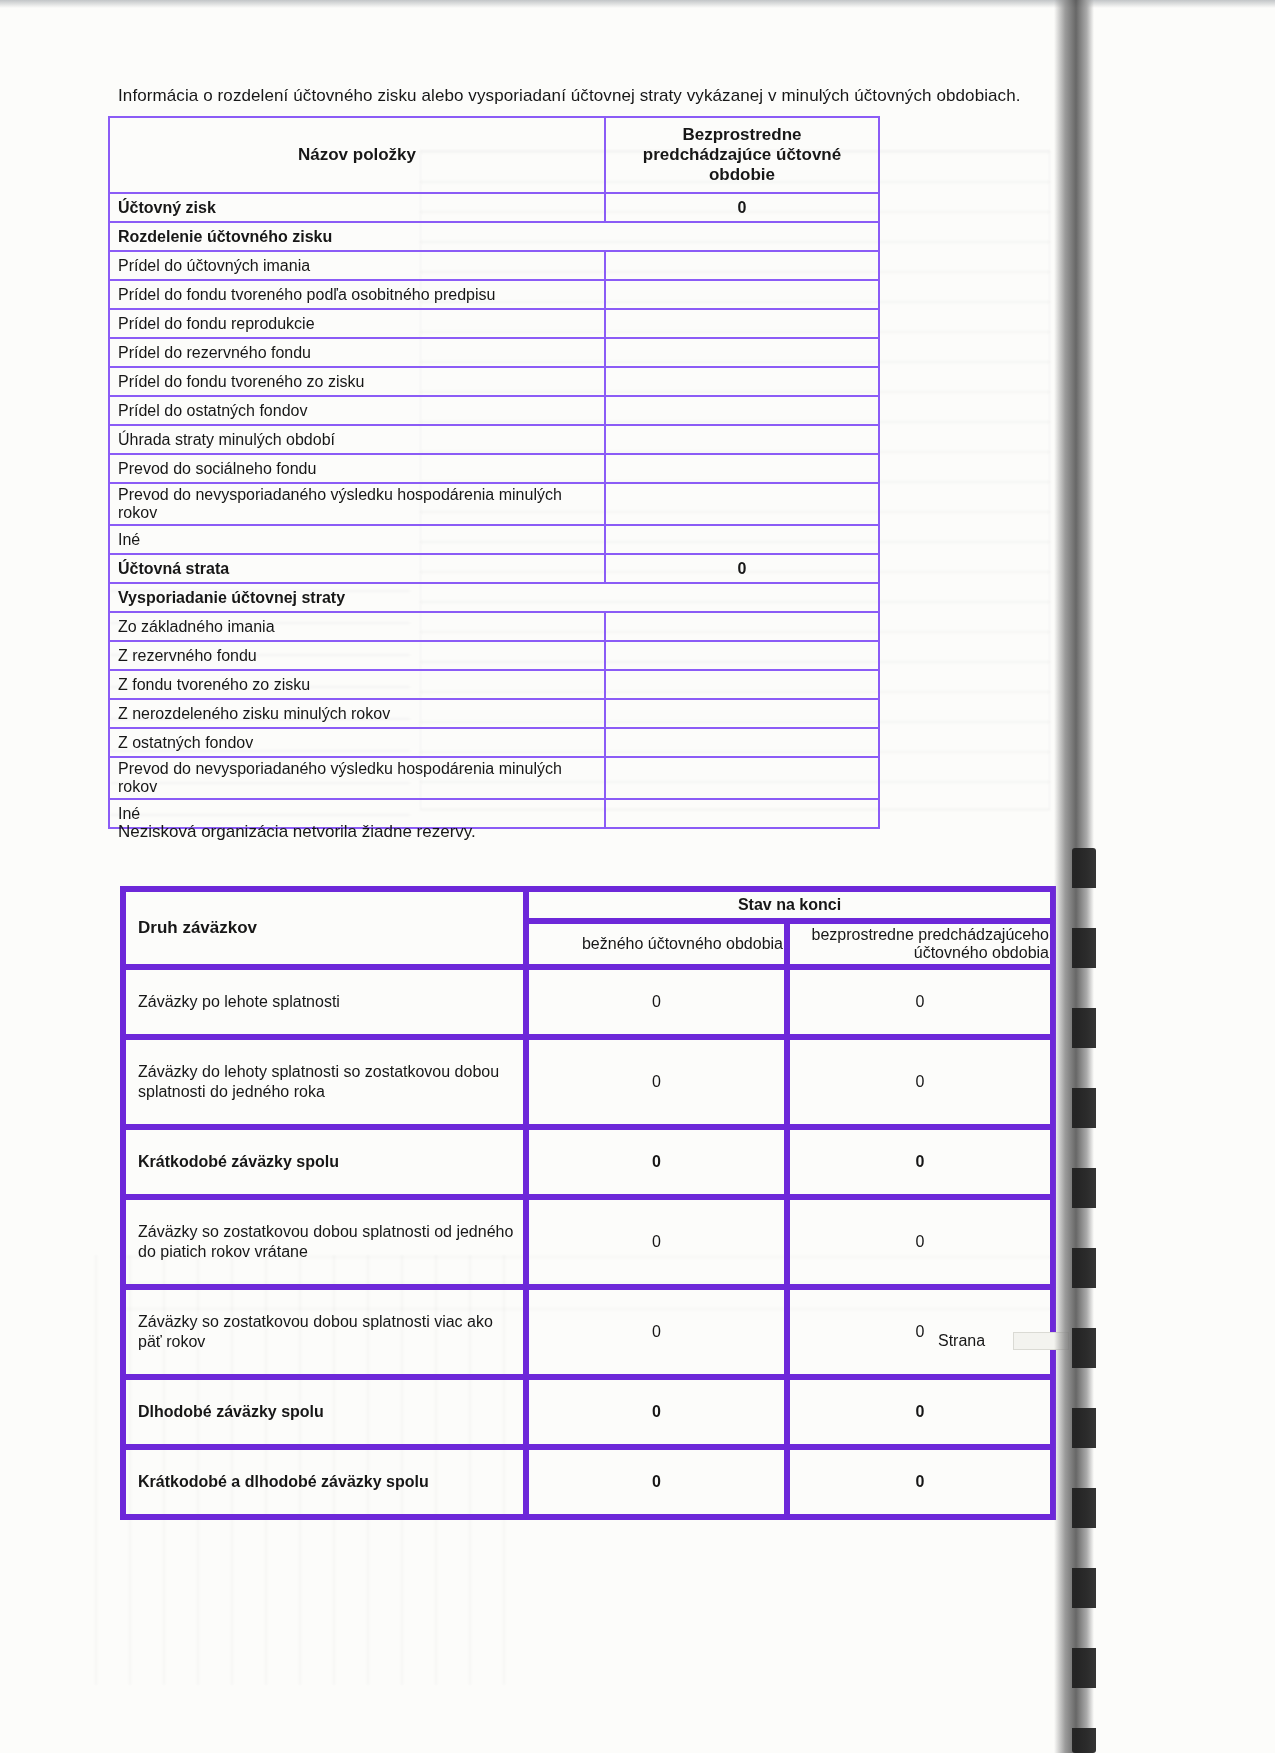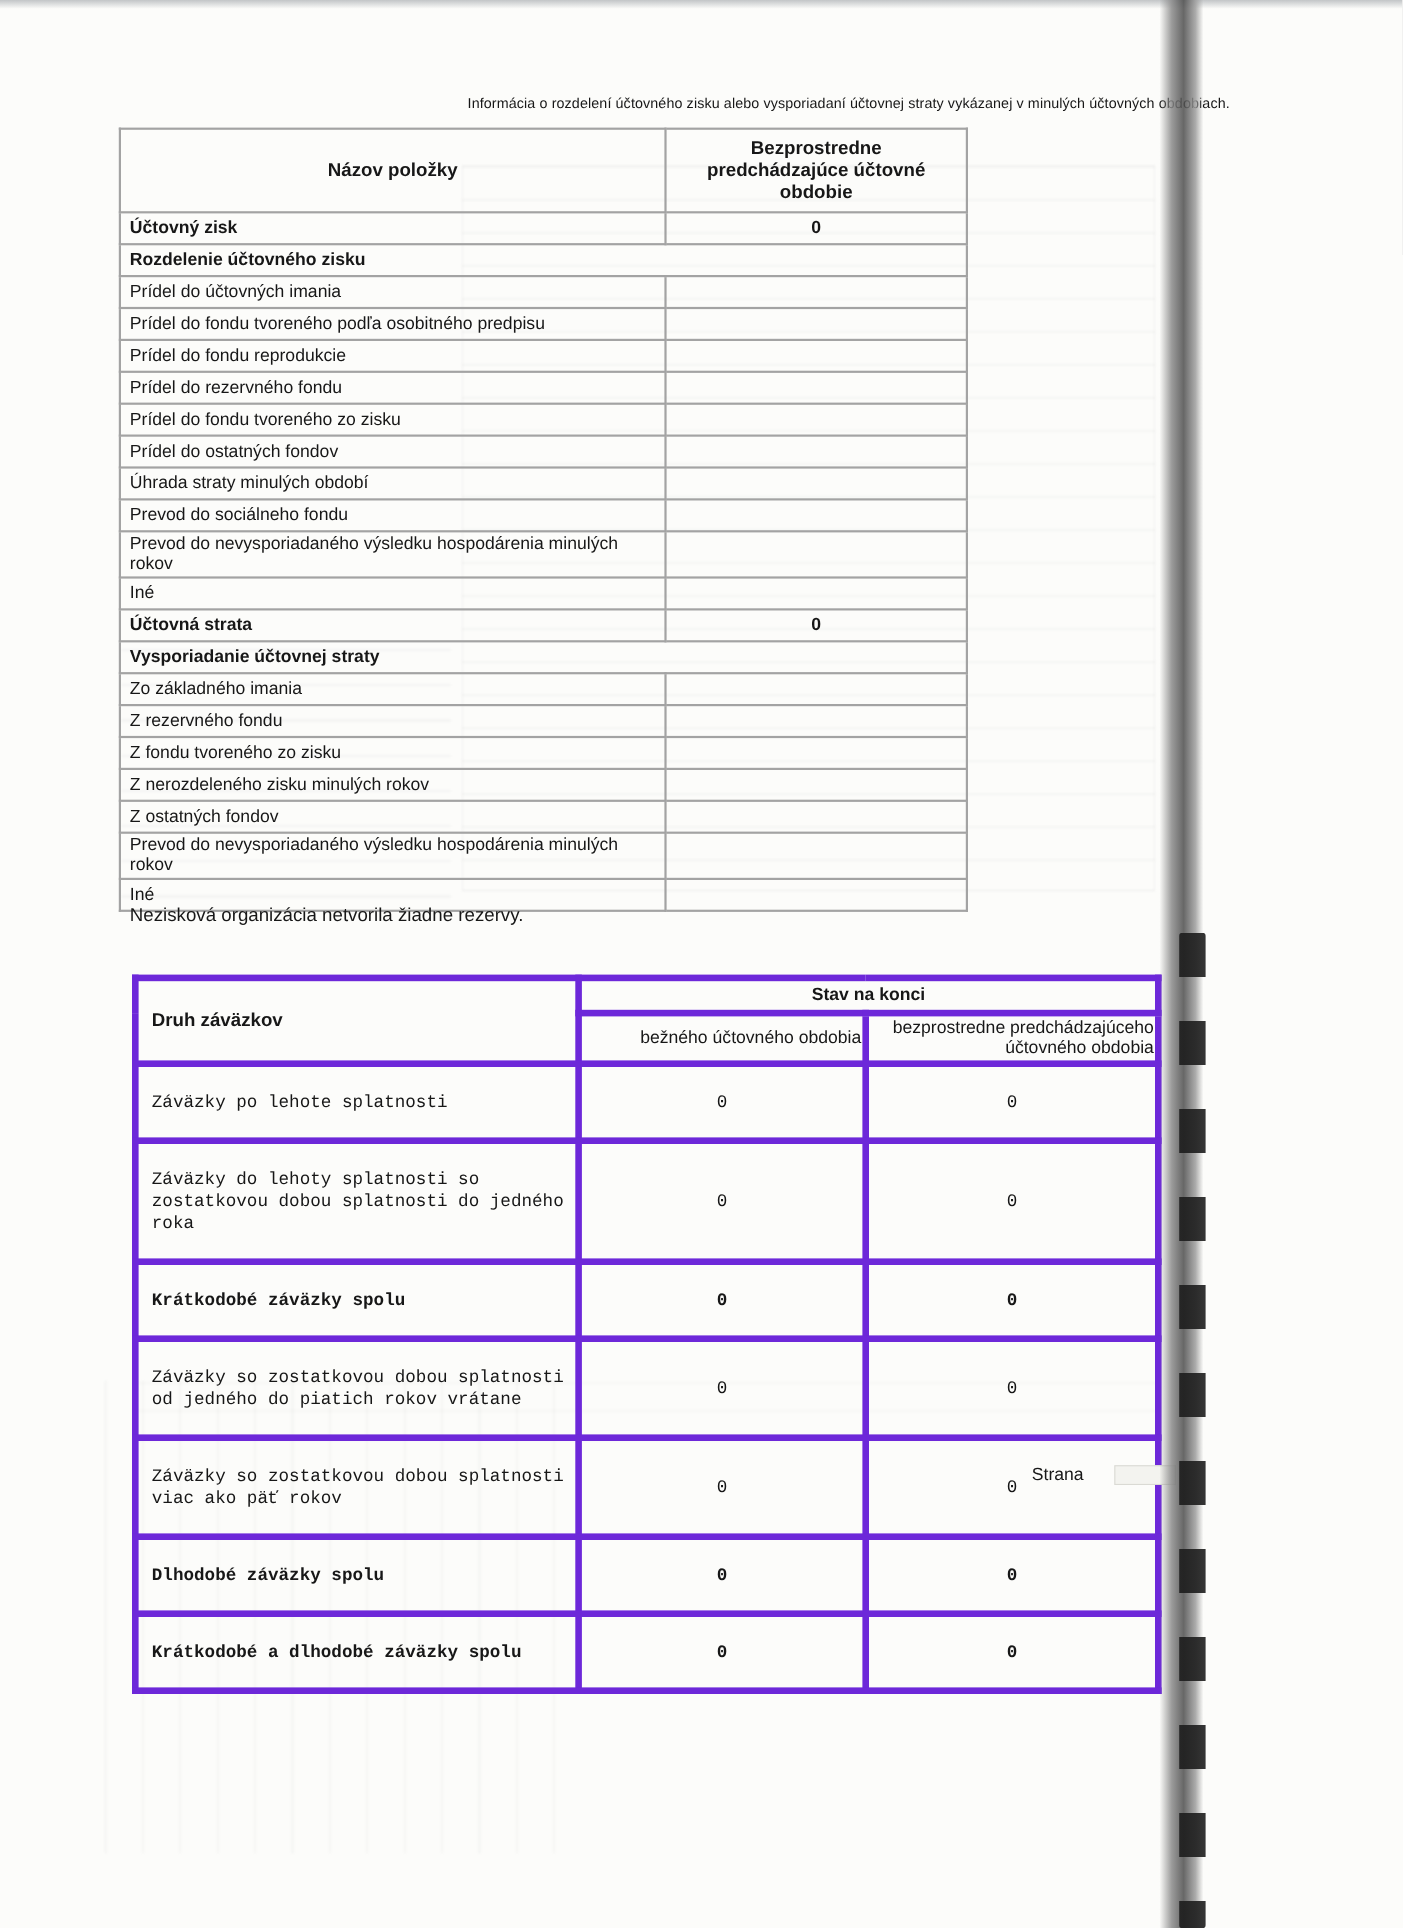--- a/index.html
+++ b/index.html
@@ -48,45 +48,45 @@
     background: repeating-linear-gradient(to right, rgba(128,133,140,.11) 0 2px, transparent 2px 34px);
   }
   .ghost-d {
     left: 120px; top: 1256px; width: 930px; height: 56px;
     background: repeating-linear-gradient(to bottom, rgba(128,133,140,.10) 0 2px, transparent 2px 26px);
   }
 
   
   .intro {
     position: absolute; left: 118px; top: 86px; width: 1000px;
-    font-size: 13px; letter-spacing: .1px; text-align: right;
+    font-size: 17px; letter-spacing: .1px;
   }
   .note {
     position: absolute; left: 118px; top: 822px; width: 700px;
     font-size: 17px;
   }
 
   
   table { border-collapse: collapse; table-layout: fixed; }
   th, td { font-size: 16px; color: #171717; }
 
   .t1 { position: absolute; left: 108px; top: 116px; width: 770px; }
-  .t1 th, .t1 td { border: 2px solid #a3a3a3; }
+  .t1 th, .t1 td { border: 2px solid #8b5cf6; }
   .t1 thead th { height: 76px; font-size: 17px; font-weight: bold; text-align: center; vertical-align: middle; padding: 4px 14px; }
   .t1 td { height: 29px; vertical-align: middle; border-radius: 12px; }
   .t1 td.label { text-align: left; padding: 2px 8px; }
   .t1 td.value { text-align: center; padding: 2px 4px; }
   .bold { font-weight: bold; }
 
   .t2 { position: absolute; left: 120px; top: 886px; width: 930px; }
   .t2 th, .t2 td { border: 6px solid #6d28d9; }
   .t2 th.type-h { font-size: 17px; font-weight: bold; text-align: left; vertical-align: middle; padding: 4px 12px; }
   .t2 th.group-h { height: 32px; font-weight: bold; text-align: center; vertical-align: middle; padding: 2px 6px; }
   .t2 th.sub-h { height: 46px; font-weight: normal; text-align: right; vertical-align: middle; padding: 2px 1px; }
-  .t2 td { vertical-align: middle; padding: 22px 8px; line-height: 1.25; font-family: Liberation Mono, monospace; }
+  .t2 td { vertical-align: middle; padding: 22px 8px; line-height: 1.25; }
   .t2 td.label { text-align: left; padding-left: 12px; }
   .t2 td.value { text-align: center; }
 
   
   .footer-area {
     position: absolute; left: 938px; top: 1332px;
     display: flex; align-items: center; gap: 28px;
   }
   .strana { font-size: 16px; }
   .strana-box {

